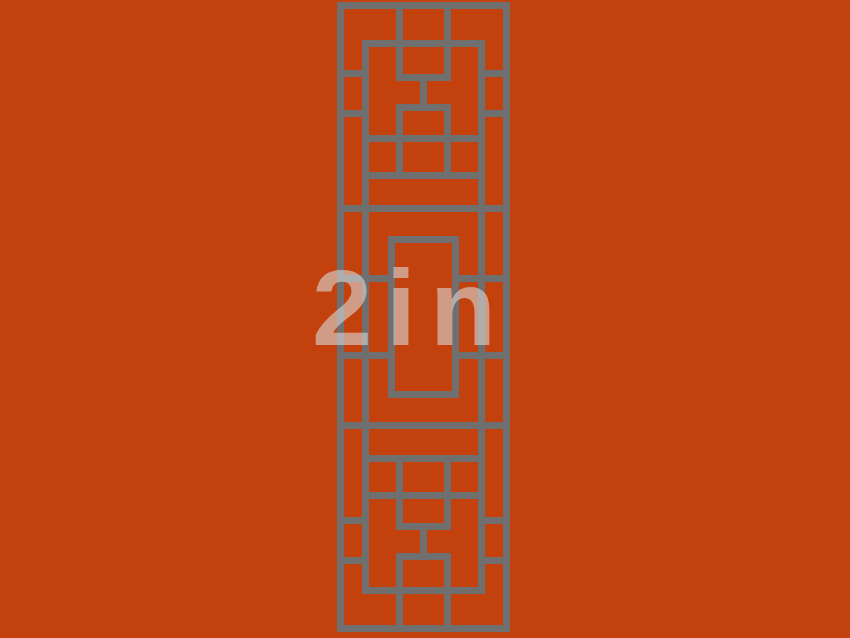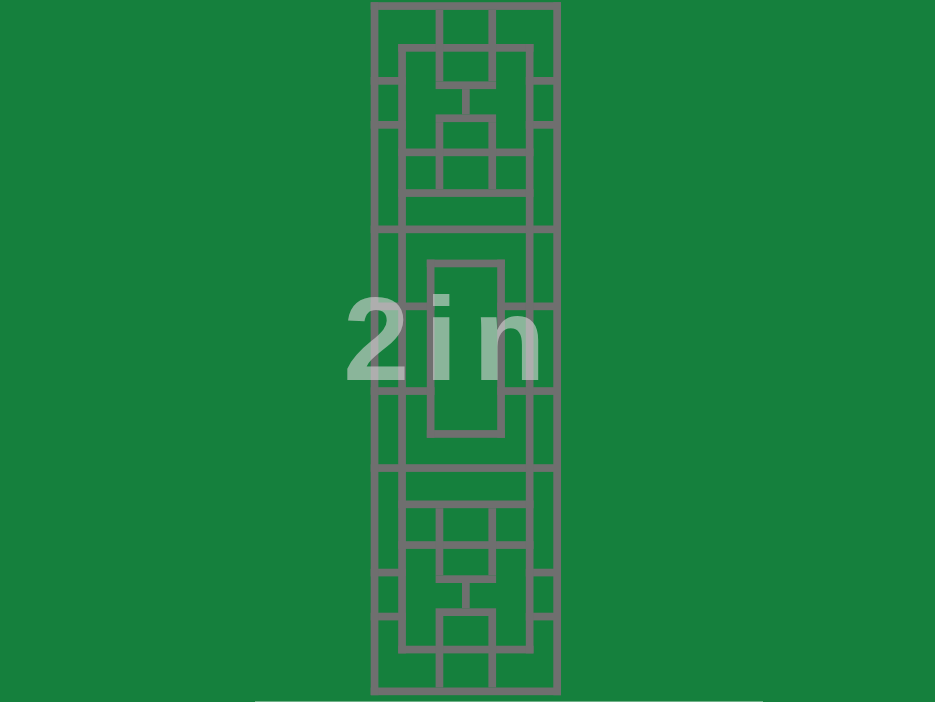--- a/index.html
+++ b/index.html
@@ -25,21 +25,21 @@
     font-weight:bold;
     line-height:1;
     letter-spacing:14px;
     user-select:none;
     pointer-events:none;
   }
 </style>
 </head>
 <body>
 
-<div id="canvas" style="width: 850px; height: 638px; background: #15803d;">
+<div id="canvas" style="width: 850px; height: 638px; background: #c2410c;">
   <div id="lattice-panel" style="left: 337px; top: 2px; width: 173px; height: 630px;">
       <div class="bar" style="left: 0px; top: 0px; width: 173px; height: 7px; background: rgb(111, 111, 111);"></div>
       <div class="bar" style="left: 25px; top: 38px; width: 123px; height: 7px; background: rgb(111, 111, 111);"></div>
       <div class="bar" style="left: 0px; top: 68px; width: 32px; height: 7px; background: rgb(111, 111, 111);"></div>
       <div class="bar" style="left: 141px; top: 68px; width: 32px; height: 7px; background: rgb(111, 111, 111);"></div>
       <div class="bar" style="left: 59px; top: 72px; width: 55px; height: 7px; background: rgb(111, 111, 111);"></div>
       <div class="bar" style="left: 59px; top: 102px; width: 55px; height: 7px; background: rgb(111, 111, 111);"></div>
       <div class="bar" style="left: 0px; top: 108px; width: 32px; height: 7px; background: rgb(111, 111, 111);"></div>
       <div class="bar" style="left: 141px; top: 108px; width: 32px; height: 7px; background: rgb(111, 111, 111);"></div>
       <div class="bar" style="left: 25px; top: 133px; width: 123px; height: 7px; background: rgb(111, 111, 111);"></div>

